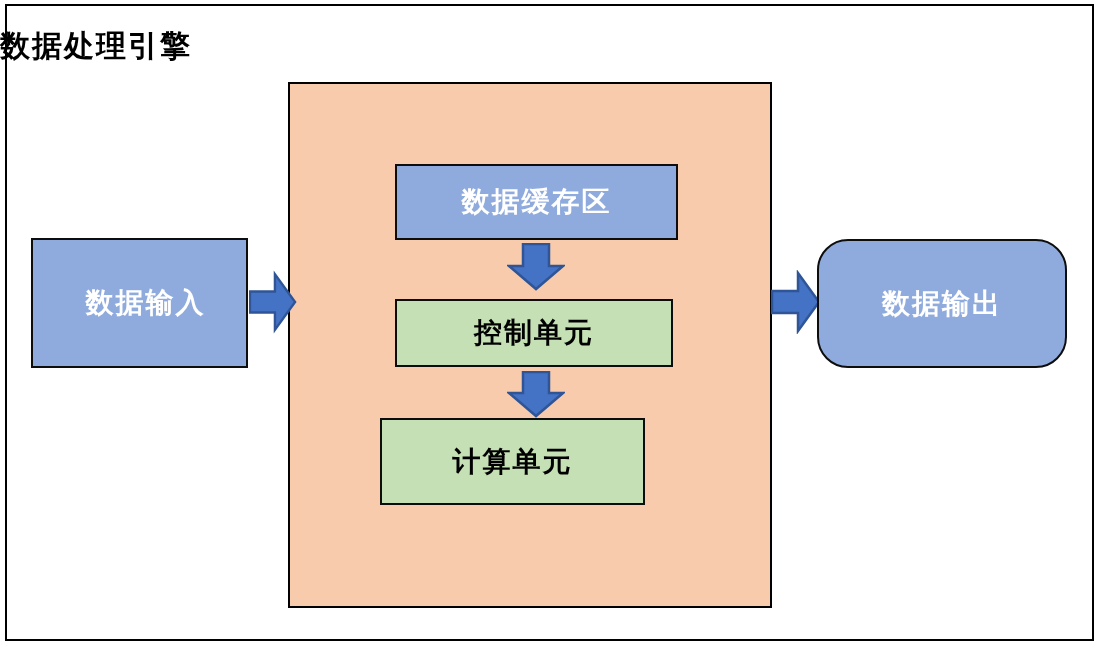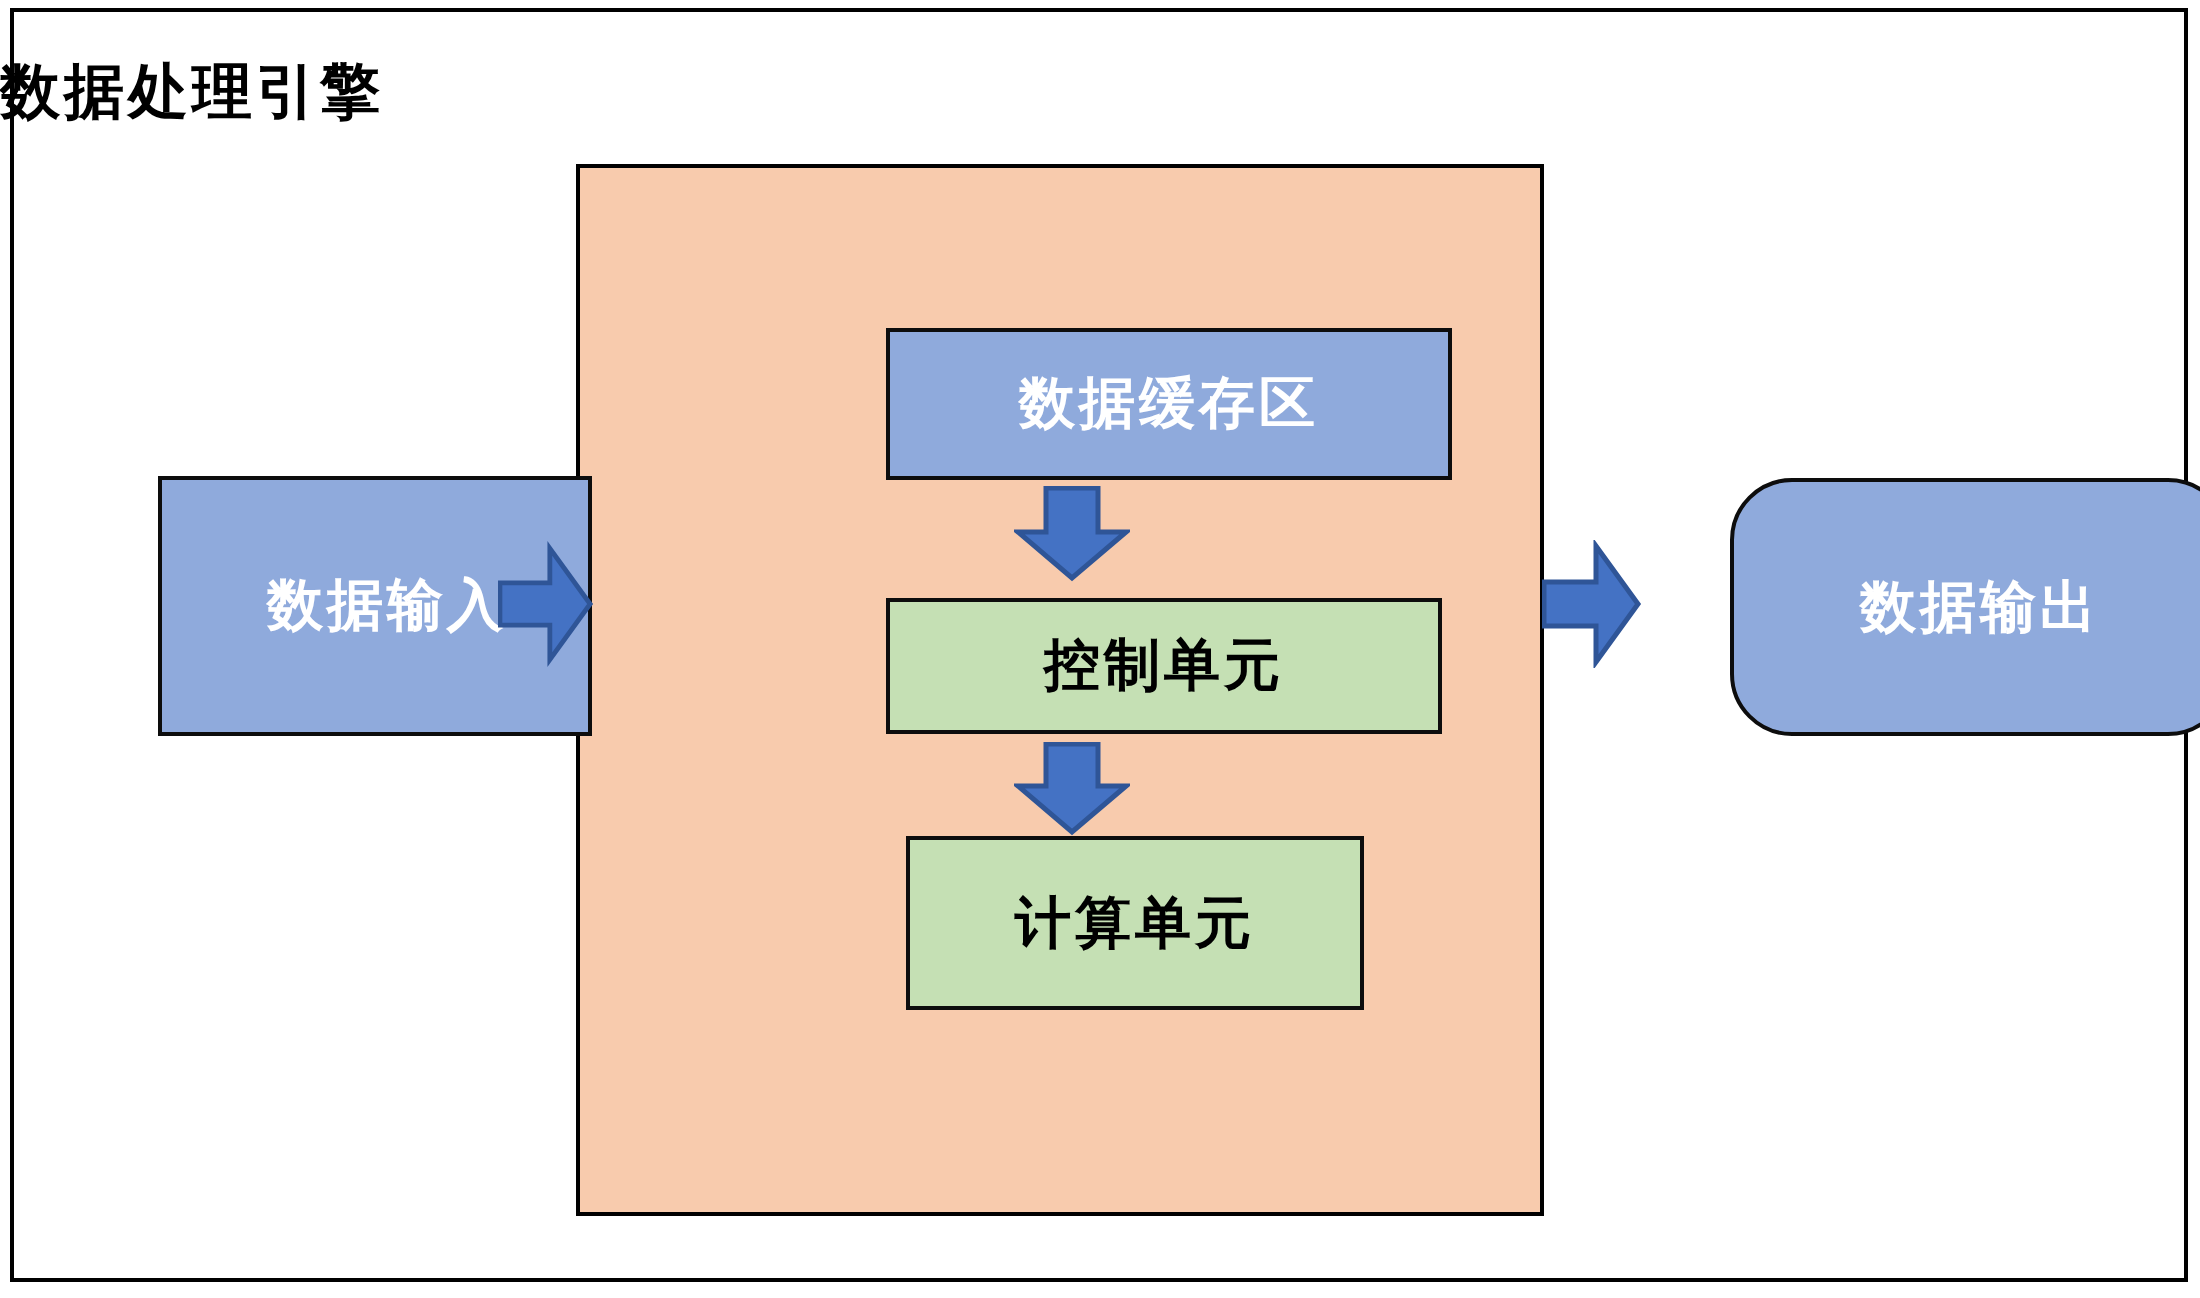--- a/index.html
+++ b/index.html
@@ -43,33 +43,32 @@
   .node {
     position: absolute;
     display: flex;
     align-items: center;
     justify-content: center;
     border: 2px solid #0d0d0d;
     box-sizing: border-box;
     font-weight: bold;
     font-size: 28px;
     letter-spacing: 2px;
-    margin-left: 48px;
   }
   .node-blue {
     background: #8FAADC;
     color: #ffffff;
   }
   .node-green {
     background: #C5E0B4;
     color: #000000;
   }
   .node-buffer  { left: 395px; top: 164px; width: 283px; height: 76px; }
   .node-control { left: 395px; top: 299px; width: 278px; height: 68px; }
-  .node-compute { left: 405px; top: 418px; width: 229px; height: 87px; }
+  .node-compute { left: 380px; top: 418px; width: 265px; height: 87px; }
   .node-input   { left: 31px;  top: 238px; width: 217px; height: 130px; padding-left: 12px; }
   .node-output  { left: 817px; top: 239px; width: 250px; height: 129px; border-radius: 31px; }
   .arrow {
     position: absolute;
     display: block;
   }
   .arrow-right-1 { left: 249px; top: 270px; }
   .arrow-right-2 { left: 771px; top: 270px; }
   .arrow-down-1  { left: 507px; top: 243px; }
   .arrow-down-2  { left: 507px; top: 371px; }

